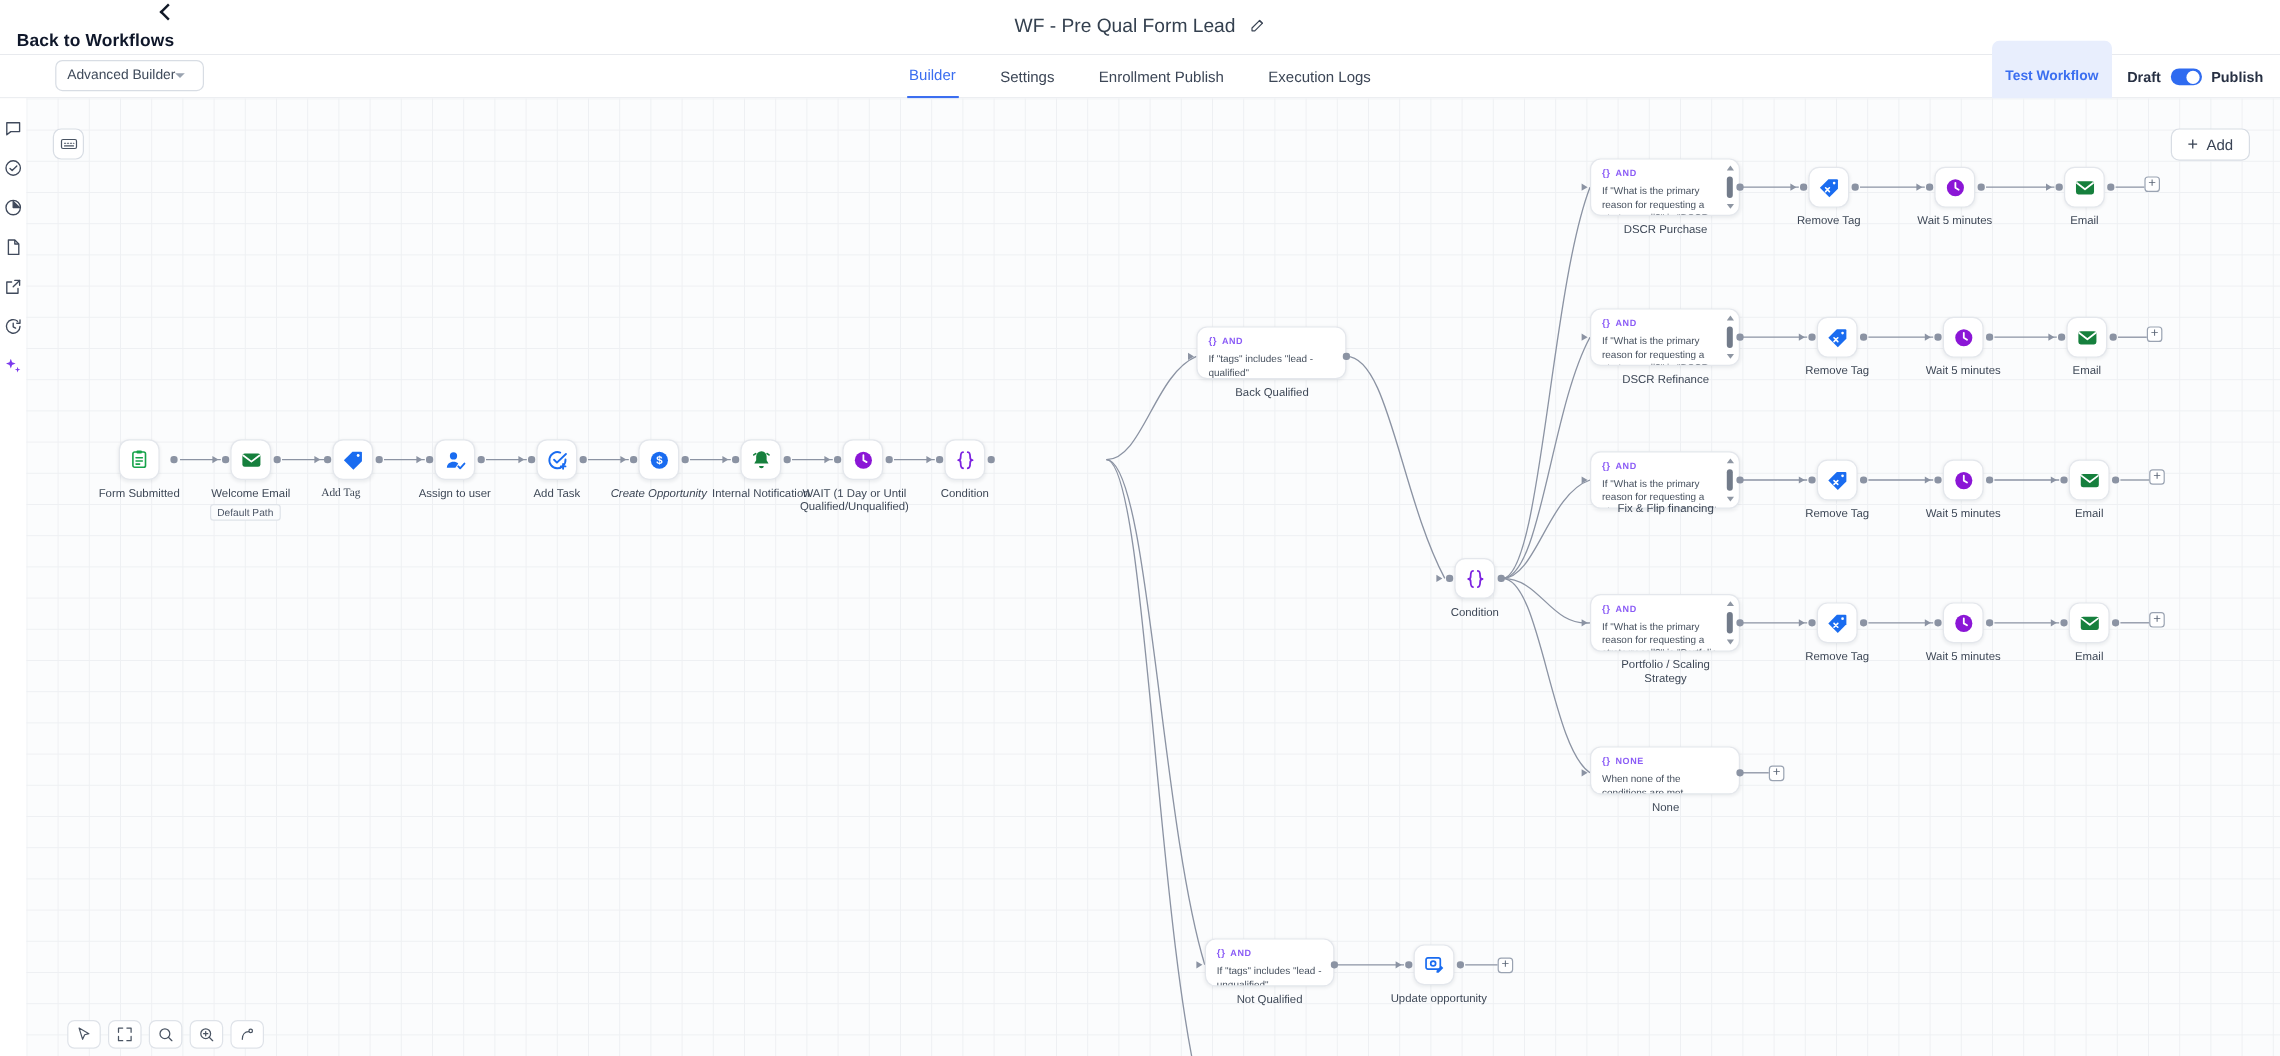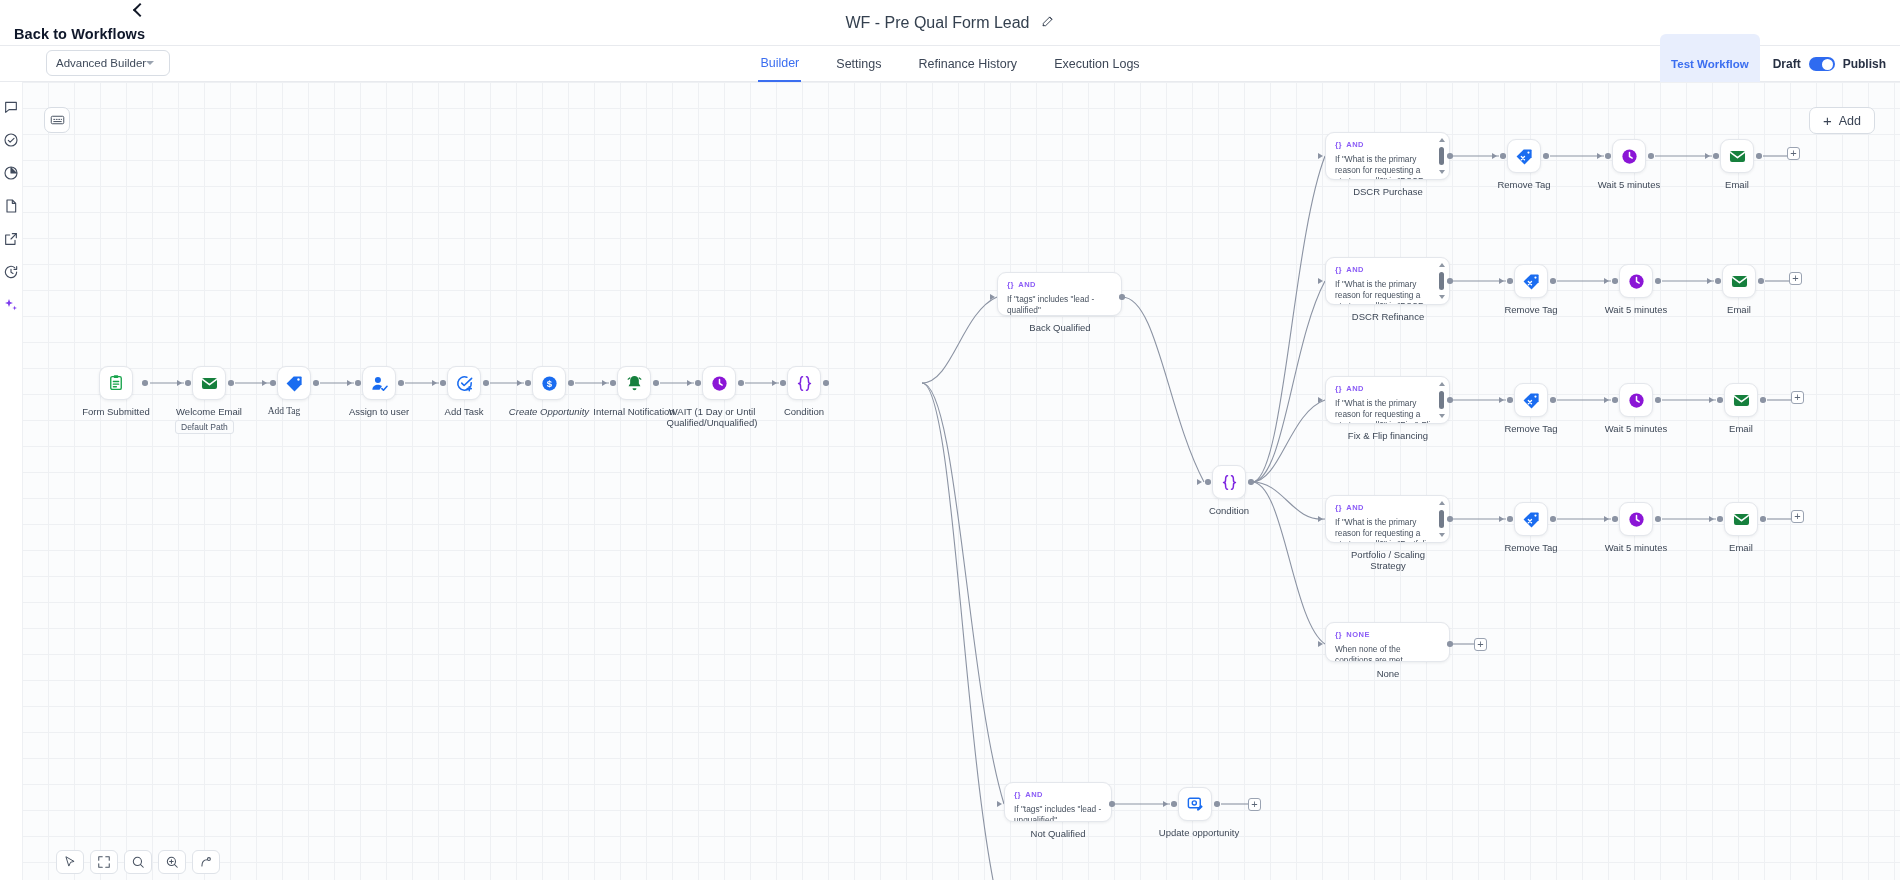--- a/index.html
+++ b/index.html
@@ -223,21 +223,21 @@
 </div>
 
 <div class="subbar">
   <div class="builder-select">
     <span>Advanced Builder</span>
     <span class="chev-down"></span>
   </div>
   <div class="tabs">
     <div class="tab active">Builder</div>
     <div class="tab">Settings</div>
-    <div class="tab">Refinance History</div>
+    <div class="tab">Enrollment Publish</div>
     <div class="tab">Execution Logs</div>
   </div>
   <div class="subbar-right">
     <div class="test-btn">Test Workflow</div>
     <div class="draft-pub">
       <span>Draft</span>
       <span class="toggle"></span>
       <span>Publish</span>
     </div>
   </div>
@@ -590,21 +590,21 @@
       <span class="braces">{}</span>
       <span>AND</span>
     </div>
     <div class="cond-text" style="width:100px;">If "What is the primary reason for requesting a strategy call?" is "Fix &amp; Flip financing"</div>
     <div class="cond-scroll">
       <span class="sb-arrow-up"></span>
       <span class="sb-thumb"></span>
       <span class="sb-arrow-dn"></span>
     </div>
   </div>
-  <div class="node-label" style="left:1313px; top:348px; width:106px;">Fix &amp; Flip financing</div>
+  <div class="node-label" style="left:1313px; top:337px; width:106px;">Fix &amp; Flip financing</div>
   <div class="port" style="left:1425px; top:315px;"></div>
 
   <div class="arrow-head" style="left:1477px; top:314.5px;"></div>
   <div class="port" style="left:1485px; top:315px;"></div>
   <div class="node" style="left:1492px; top:301px;">
     <svg width="19" height="19" viewBox="0 0 24 24" fill="#1a6cf0">
         <path d="M11 3H20a1 1 0 0 1 1 1v9L12 22 2 12 11 3z"></path>
         <circle cx="17" cy="7" r="1.4" fill="#fff"></circle>
         <path d="M8 12l4 4M12 12l-4 4" stroke="#fff" stroke-width="1.7" stroke-linecap="round"></path>
       </svg>

